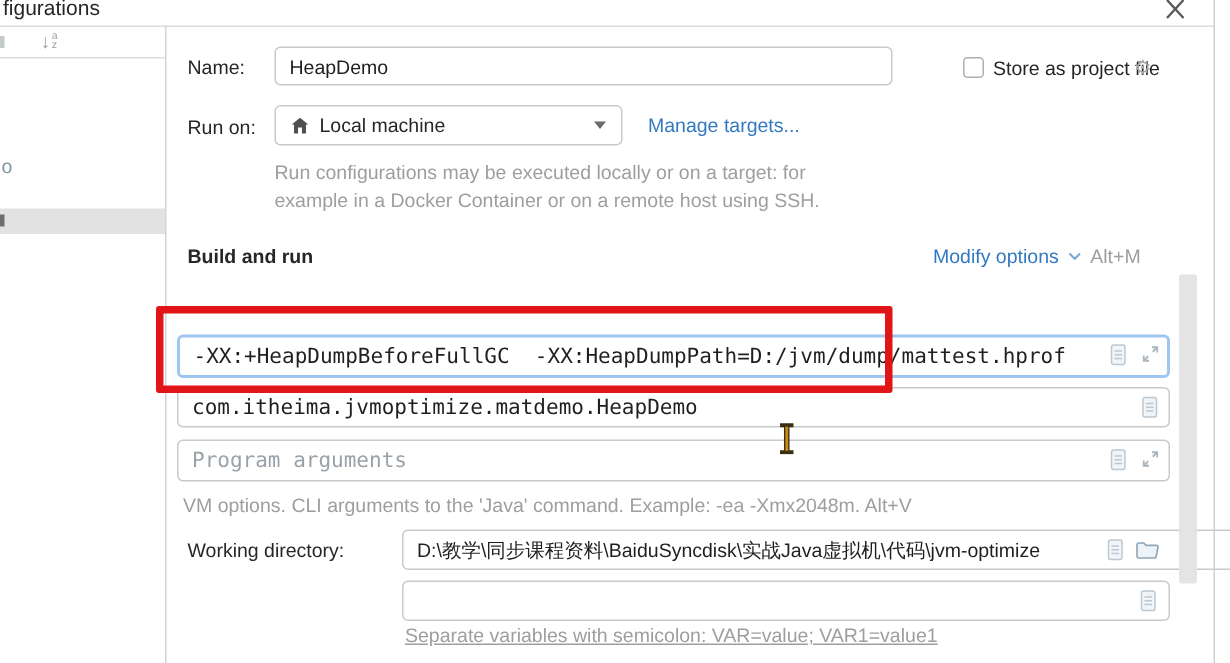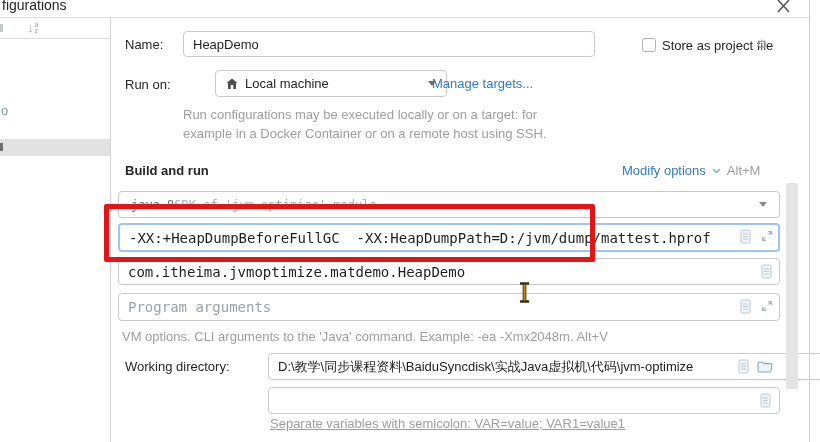--- a/index.html
+++ b/index.html
@@ -83,21 +83,21 @@
   <div class="abs vline" style="left:110px; top:17px; height:425px;"></div>
 
   <div class="abs label" style="left:125px; top:37px;">Name:</div>
   <input class="field" style="left: 183px; top: 31px; width: 412px; height: 26px;" value="HeapDemo">
 
   <span class="checkbox" style="left:642px; top:38px;"></span>
   <div class="abs label" style="left:662px; top:38px;">Store as project file</div>
   <div class="abs gear" style="left:756px; top:38px;">⚙</div>
 
   <div class="abs label" style="left:125px; top:77px;">Run on:</div>
-  <div class="dropdown" style="left:183px; top:70px; width:232px; height:27px; padding:0 10px;margin-left:32px;">
+  <div class="dropdown" style="left:183px; top:70px; width:232px; height:27px; padding:0 10px;">
     <span style="margin-right:7px;">
       <svg width="12" height="12" viewBox="0 0 12 12">
         <path d="M6 0.5 L11.5 5 L10 5 L10 11 L7.3 11 L7.3 7 L4.7 7 L4.7 11 L2 11 L2 5 L0.5 5 Z" fill="#4f4f4f"></path>
       </svg>
     </span>
     <span class="label">Local machine</span>
     <span class="caret-down" style="margin-left:auto;"></span>
   </div>
   <div class="abs link" style="left:432px; top:76px;">Manage targets...</div>
 
@@ -109,25 +109,20 @@
   <div class="abs" style="left:622px; top:163px; display:flex; align-items:center; gap:6px;">
     <span class="link">Modify options</span>
     <span>
       <svg width="9" height="6" viewBox="0 0 9 6">
           <path d="M1 1 L4.5 4.5 L8 1" stroke="#7ba7d7" stroke-width="1.4" fill="none"></path>
         </svg>
     </span>
     <span class="help">Alt+M</span>
   </div>
 
-  <div class="dropdown" style="left:118px; top:191px; width:662px; height:27px; padding:0 12px;">
-    <span class="mono-txt jdk-name">java 8</span>
-    <span class="mono-txt jdk-desc">SDK of 'jvm-optimize' module</span>
-    <span class="caret-down" style="margin-left:auto; border-top-color:#8a8a8a;"></span>
-  </div>
   <style>.jdk-desc::before{content:""}</style>
 
   <input class="field mono" style="left: 118px; top: 223px; width: 662px; height: 29px; border: 2px solid rgb(158, 199, 239); padding-right: 56px;" value="-XX:+HeapDumpBeforeFullGC  -XX:HeapDumpPath=D:/jvm/dump/mattest.hprof">
   <span class="abs" style="left:740px; top:229px;">
     <svg width="11" height="15" viewBox="0 0 11 15">
       <rect x="1" y="1" width="9" height="13" rx="1.5" fill="#f2f5f7" stroke="#bcc8d2" stroke-width="1"></rect>
       <path d="M3 5 H8 M3 7.5 H8 M3 10 H8" stroke="#bcc8d2" stroke-width="1"></path>
     </svg>
   </span>
   <span class="abs" style="left:761px; top:230px;">

